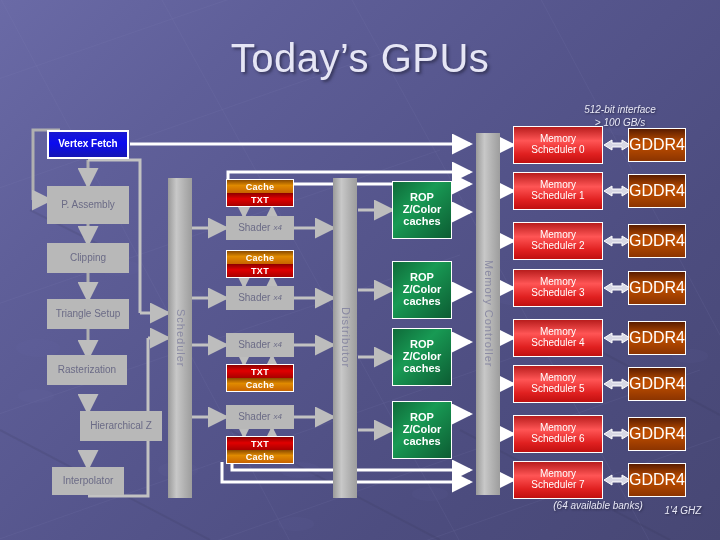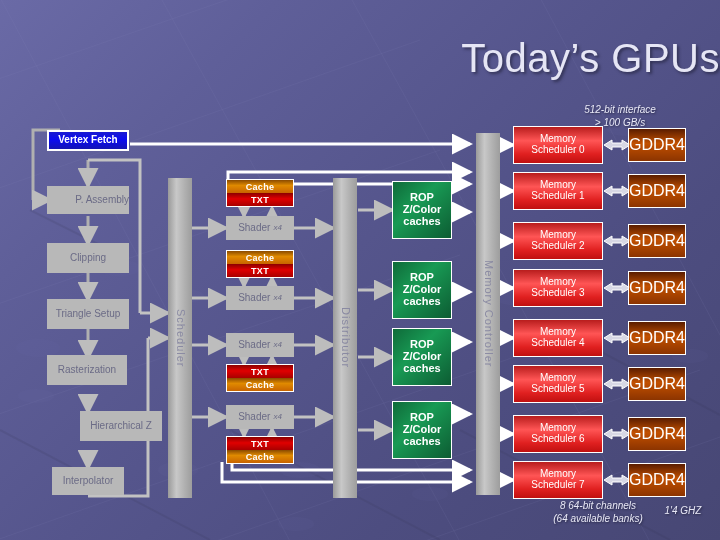--- a/index.html
+++ b/index.html
@@ -25,21 +25,21 @@
   }
   #bgtex line { stroke: #8e8ec0; stroke-width: 1; opacity: .35; }
   #bgtex .dark { stroke: #32324f; stroke-width: 2; opacity: .45; }
   #bgtex ellipse { fill: #7a7ab2; opacity: .20; }
 
   
   .title {
     position: absolute;
     left: 0; right: 0;
     top: 36px;
-    text-align: right;
+    text-align: center;
     font-size: 40px;
     color: #e6e6f5;
     letter-spacing: .5px;
     text-shadow: 2px 2px 3px rgba(25,25,45,.55);
   }
 
   
   .box {
     position: absolute;
     box-sizing: border-box;
@@ -306,31 +306,30 @@
   </svg>
 
   <div class="title">Today’s GPUs</div>
 
   <div class="annot" style="left:545px; top:85px; width:150px;margin-top:19px;">
     <div>512-bit interface</div>
     <div>&gt; 100 GB/s</div>
   </div>
 
   <div class="annot" style="left:518px; top:500px; width:160px;">
-    <div>8 64-bit channels</div>
     <div>(64 available banks)</div>
   </div>
 
   <div class="annot" style="left:650px; top:505px; width:66px;">1'4 GHZ</div>
 
-  <div class="box vfetch" style="left:47px; top:130px; width:82px; height:21px;">
+  <div class="box vfetch" style="left:47px; top:130px; width:82px; height:29px;">
     <span>Vertex Fetch</span>
   </div>
 
-  <div class="box grey" style="left:47px; top:186px; width:82px; height:28px;justify-content:flex-end;">
+  <div class="box grey" style="left:47px; top:186px; width:82px; height:38px;">
     <span>P. Assembly</span>
   </div>
 
   <div class="box grey" style="left:47px; top:243px; width:82px; height:30px;">
     <span>Clipping</span>
   </div>
 
   <div class="box grey" style="left:47px; top:299px; width:82px; height:30px;">
     <span>Triangle Setup</span>
   </div>

